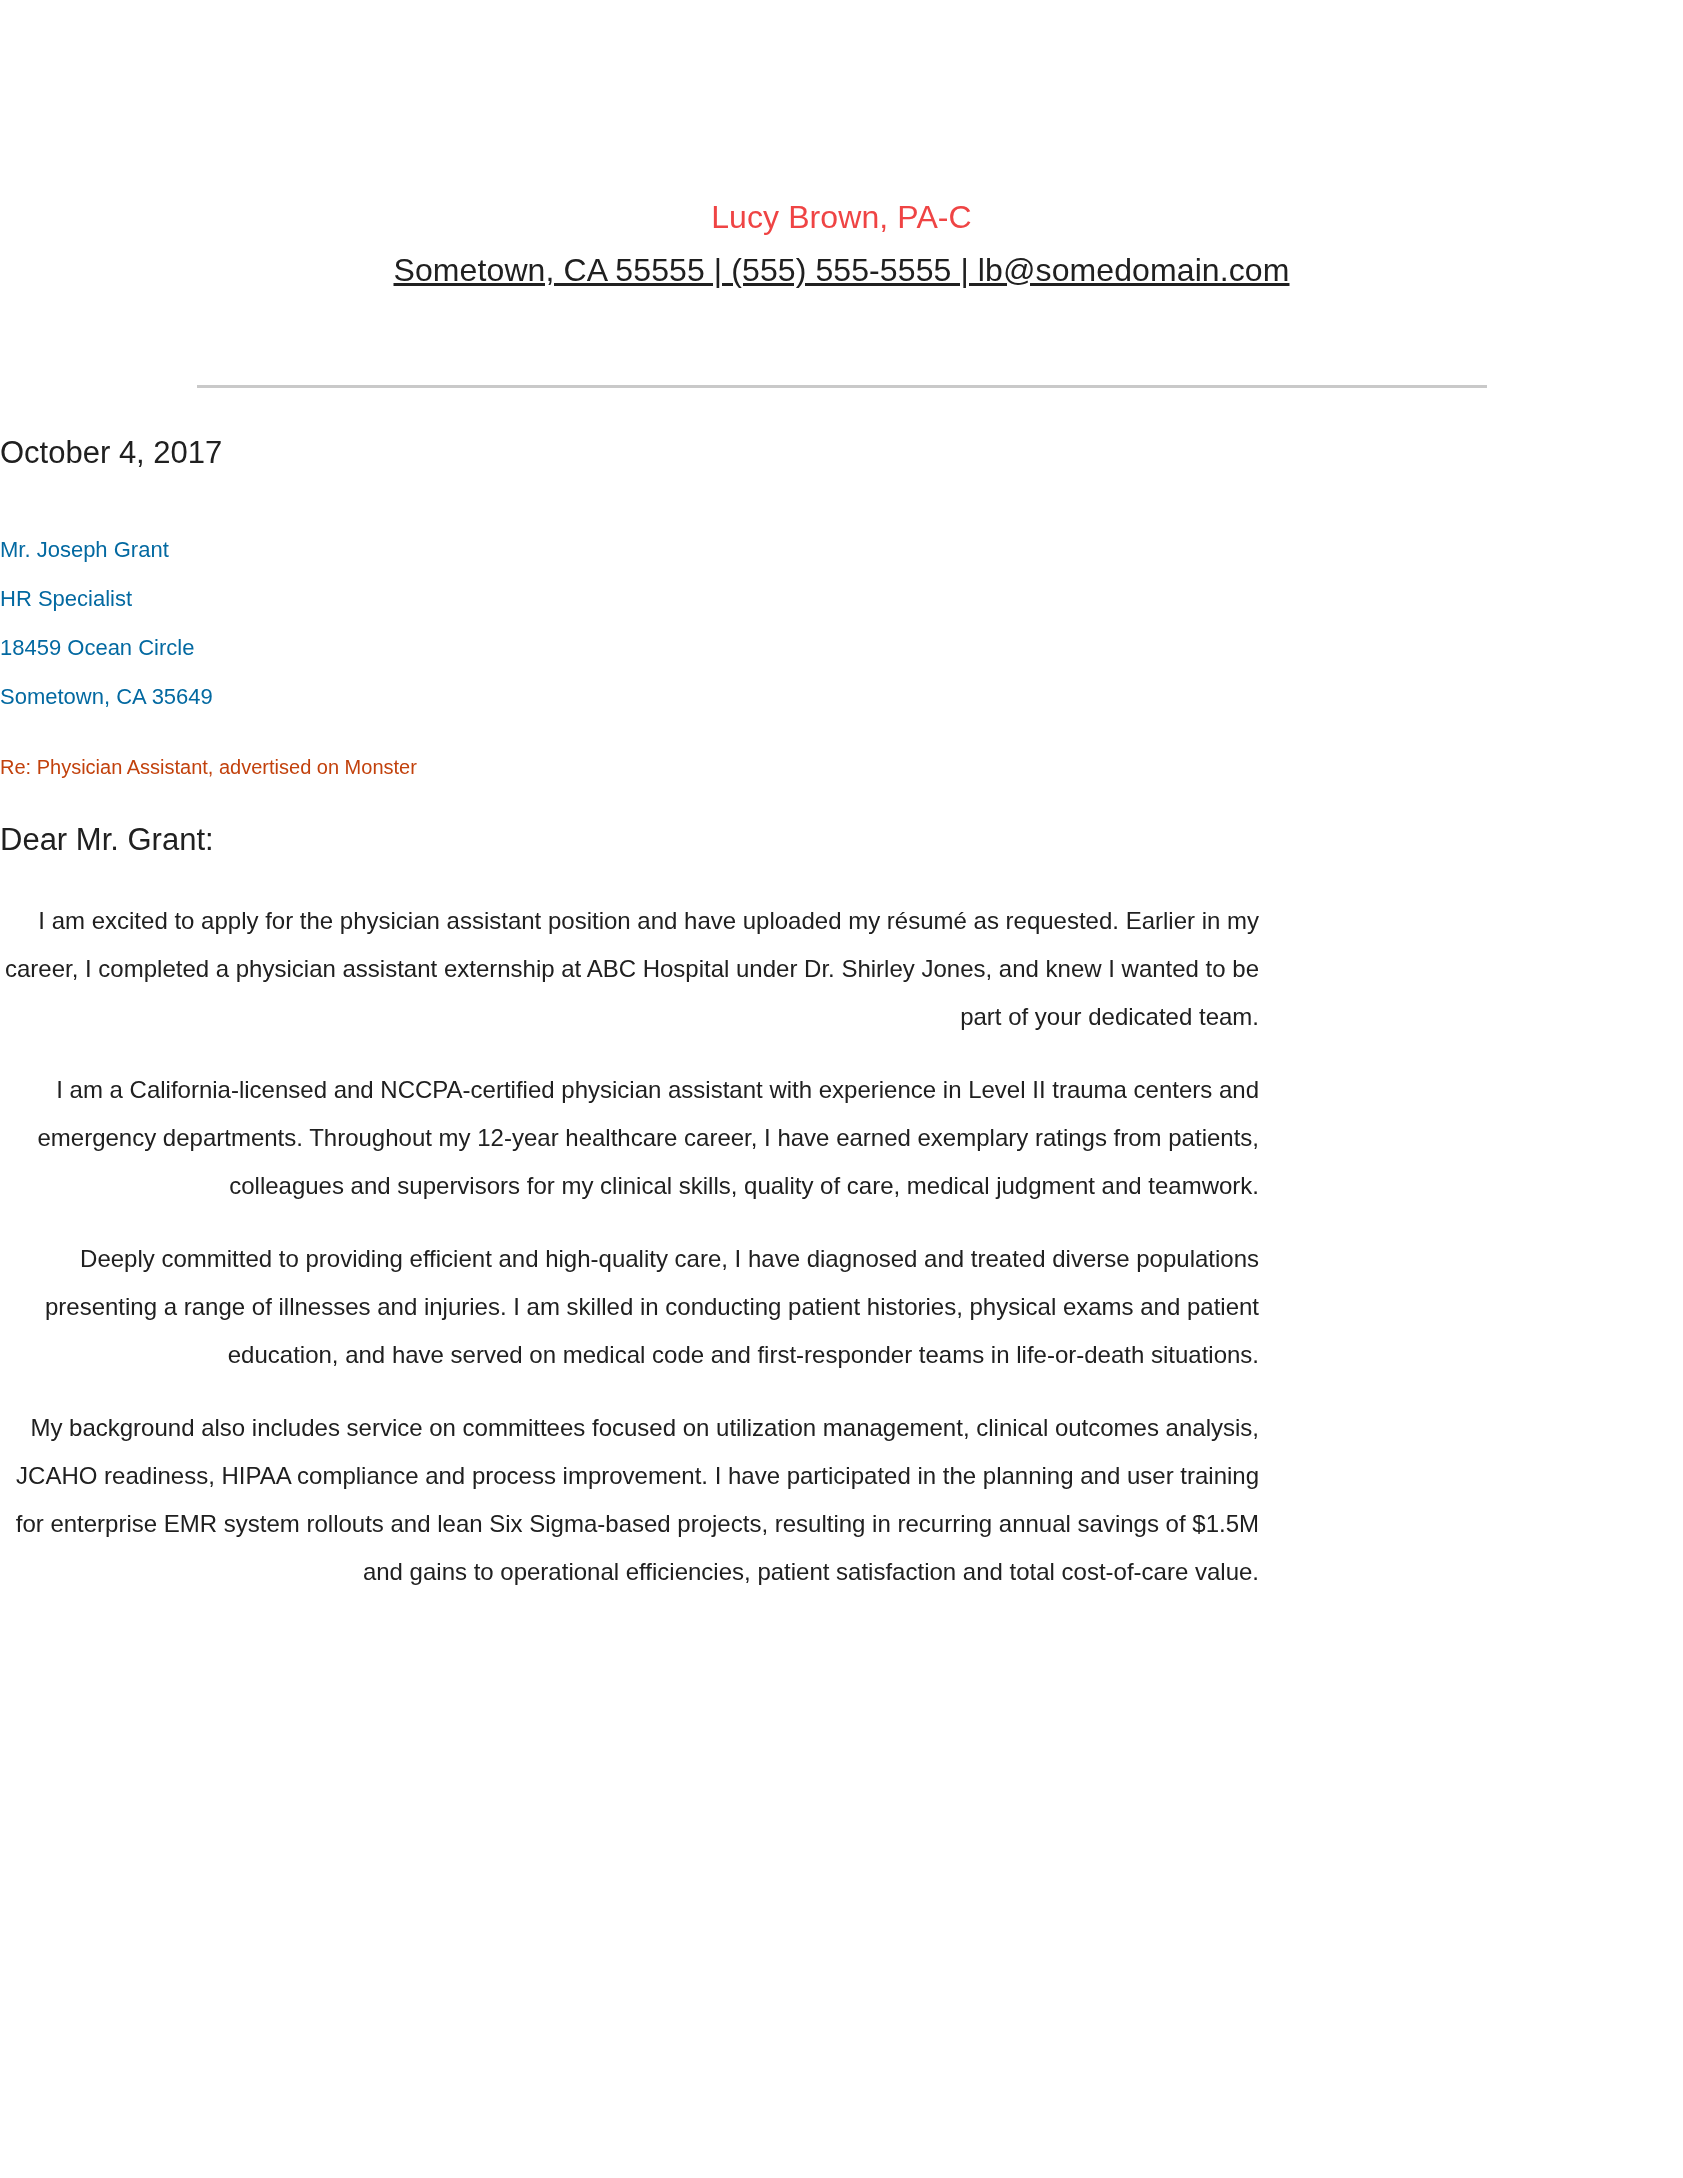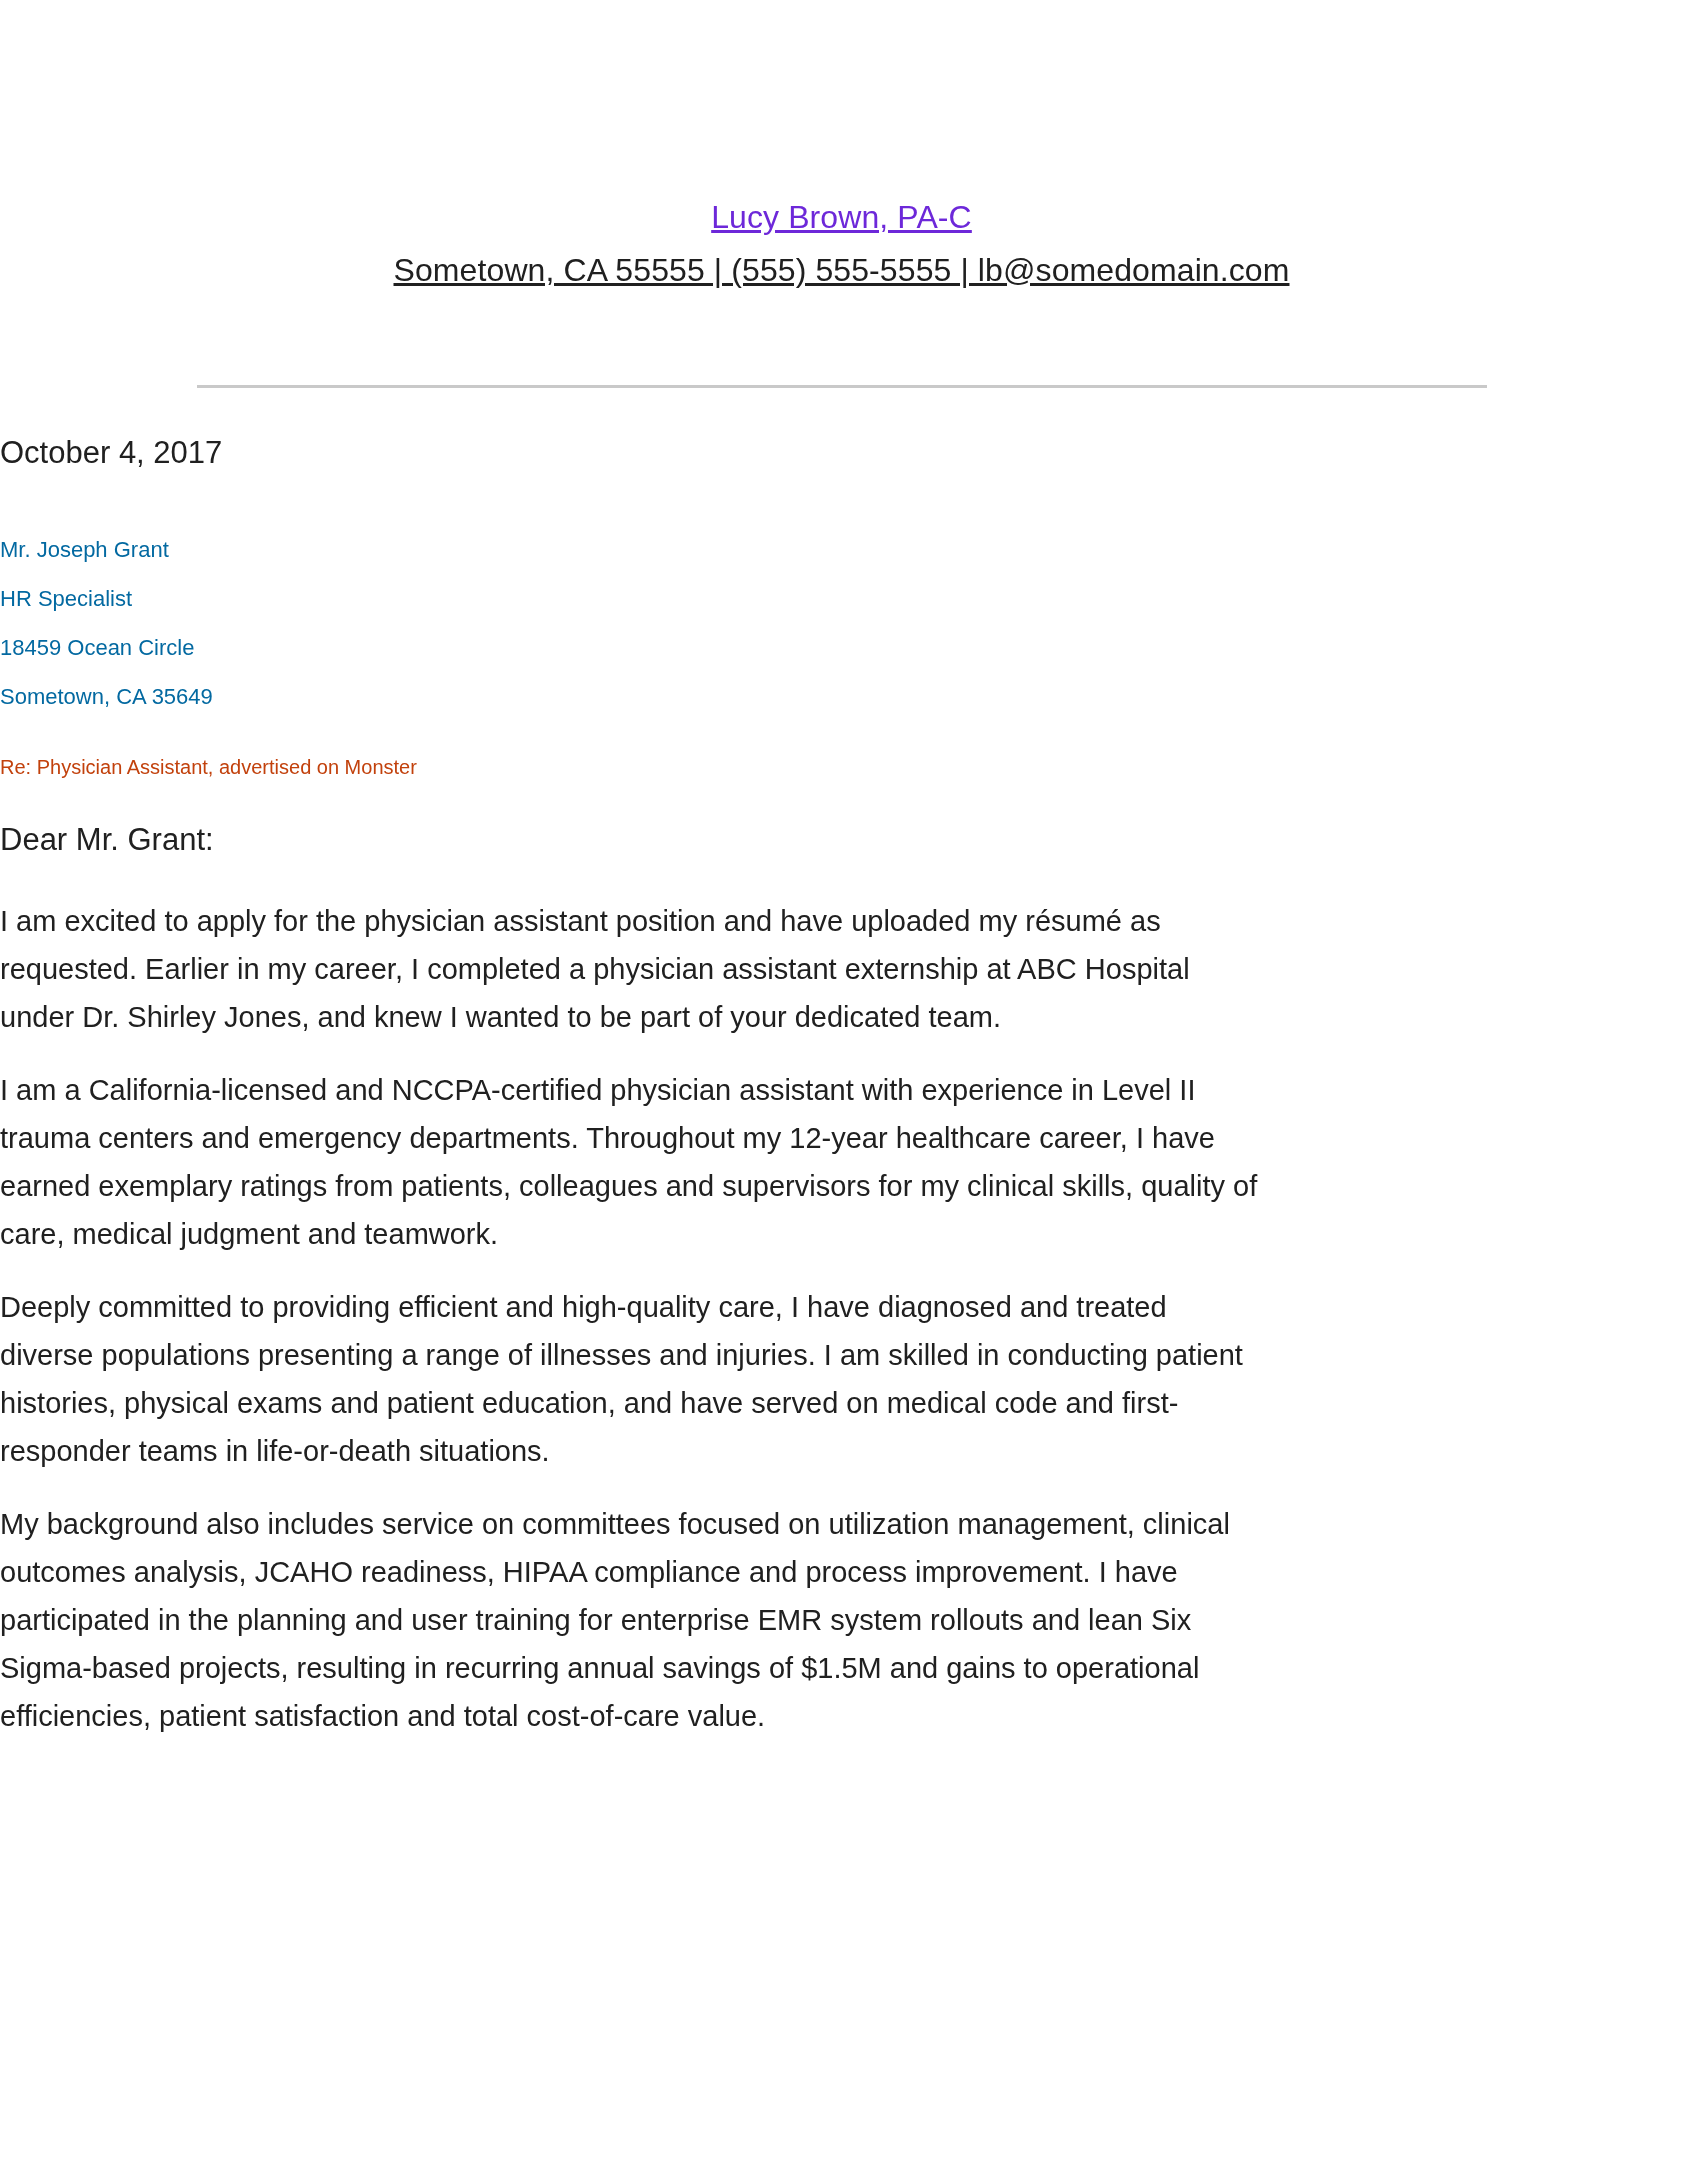--- a/index.html
+++ b/index.html
@@ -26,23 +26,22 @@
   }
 
   
   .letterhead {
     padding-top: 194px;
     text-align: center;
   }
   .letterhead-name {
     font-size: 32px;
     line-height: 46px;
-    color: #6d28d9;
+    color: #ef4444;
     letter-spacing: 0.1px;
-    text-decoration: underline;
   }
   .letterhead-contact {
     font-size: 32px;
     line-height: 46px;
     color: #202020;
     margin-top: 7px;
     letter-spacing: 0.1px;
     text-decoration: underline;
   }
 
@@ -86,25 +85,25 @@
 
   .salutation {
     font-size: 31px;
     line-height: 49px;
     color: #202020;
     margin-top: 23px;
     margin-bottom: 33px;
   }
 
   .body-paragraph {
-    font-size: 29px;
+    font-size: 24px;
     line-height: 48px;
     color: #202020;
     margin: 0 0 25px 0;
-    text-align: left;
+    text-align: right;
     max-width: 1259px;
   }
   .body-paragraph:last-child {
     margin-bottom: 0;
   }
 </style>
 </head>
 <body>
 
 <div class="page">

